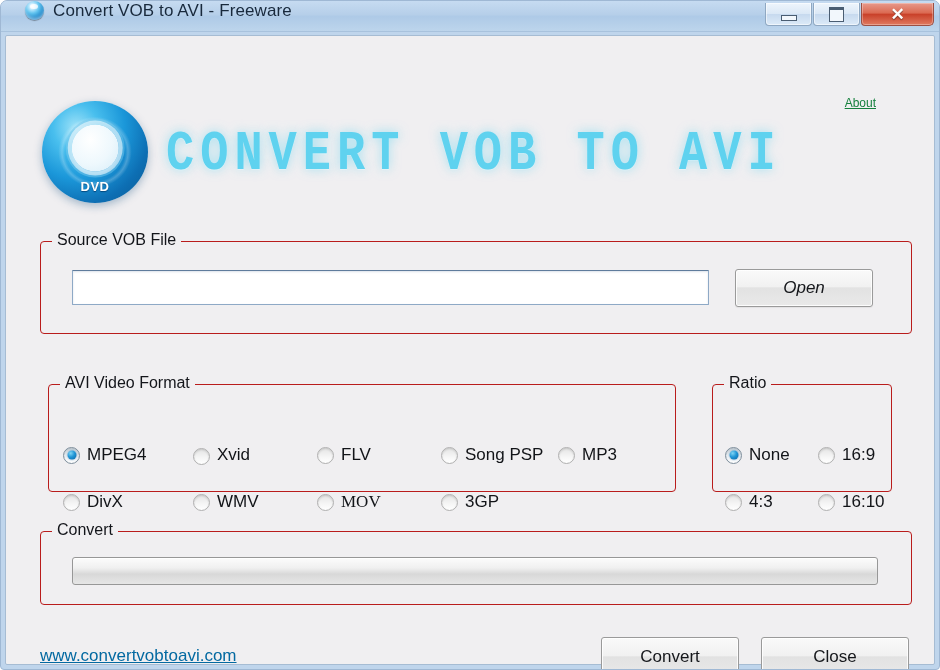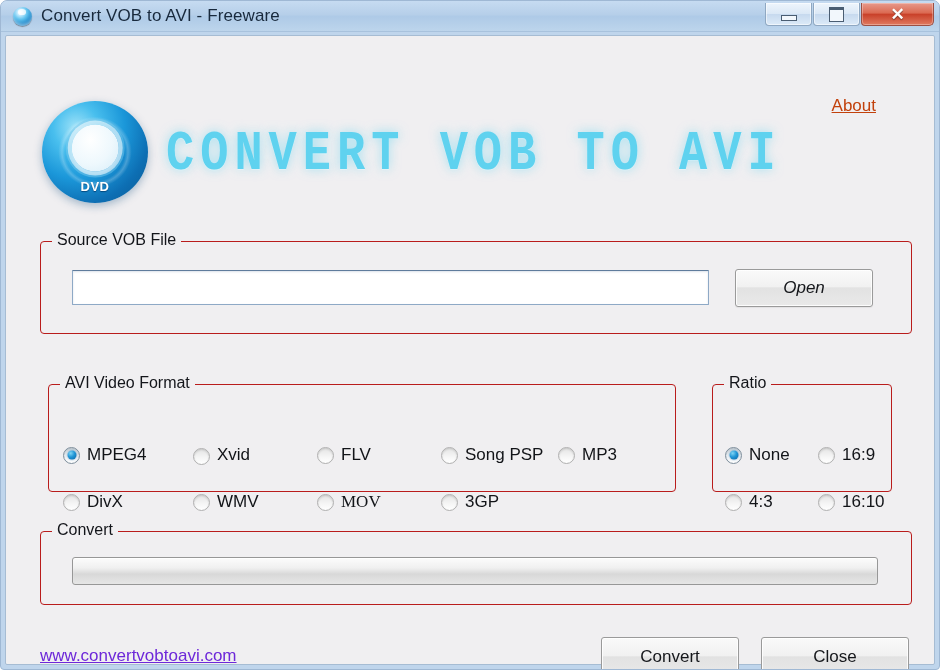--- a/index.html
+++ b/index.html
@@ -30,22 +30,22 @@
   }
 
   
   #titlebar {
     position: relative;
     height: 31px;
     flex: 0 0 31px;
     background: linear-gradient(to bottom, #c6dbf1 0%, #b6cfe9 45%, #aecae7 52%, #bdd5ec 100%);
     border-bottom: 1px solid #a8c2dd;
     display: flex;
-    align-items: center;
-    padding-left: 12px;
+    align-items: flex-start;
+    padding-left: 24px;
     box-sizing: border-box;
   }
   #app-icon {
     width: 19px; height: 19px;
     flex: 0 0 19px;
     border-radius: 50%;
     background:
       radial-gradient(circle at 38% 28%, #ffffff 0%, #cdeeff 14%, #63c4ef 38%, #1a84c8 68%, #0d5c99 100%);
     box-shadow: 0 1px 1px rgba(0,0,0,0.35), inset 0 -2px 3px rgba(255,255,255,0.45);
     position: relative;
@@ -183,22 +183,22 @@
     color: #5fd2ef;
     text-shadow: 0 0 10px rgba(95,210,239,0.55), 0 1px 0 rgba(255,255,255,0.5);
     white-space: nowrap;
     transform: scaleY(1.18);
     transform-origin: left center;
   }
   #about-link {
     position: absolute;
     right: 58px;
     top: 60px;
-    font-size: 17px;
-    color: #c2410c;
+    font-size: 12px;
+    color: #15803d;
     text-decoration: underline;
     cursor: pointer;
   }
 
   
   .groupbox {
     position: absolute;
     box-sizing: border-box;
     border: 1px solid #b91c1c;
     border-radius: 4px;
@@ -342,21 +342,21 @@
     height: 100%;
     background: linear-gradient(to bottom, #a9e7a0 0%, #59c247 50%, #38a32b 100%);
   }
 
   
   #site-link {
     position: absolute;
     left: 34px;
     top: 610px;
     font-size: 17px;
-    color: #6d28d9;
+    color: #0369a1;
     text-decoration: underline;
     cursor: pointer;
   }
 </style>
 </head>
 <body>
 
 <div id="window">
 
   <div id="titlebar">

